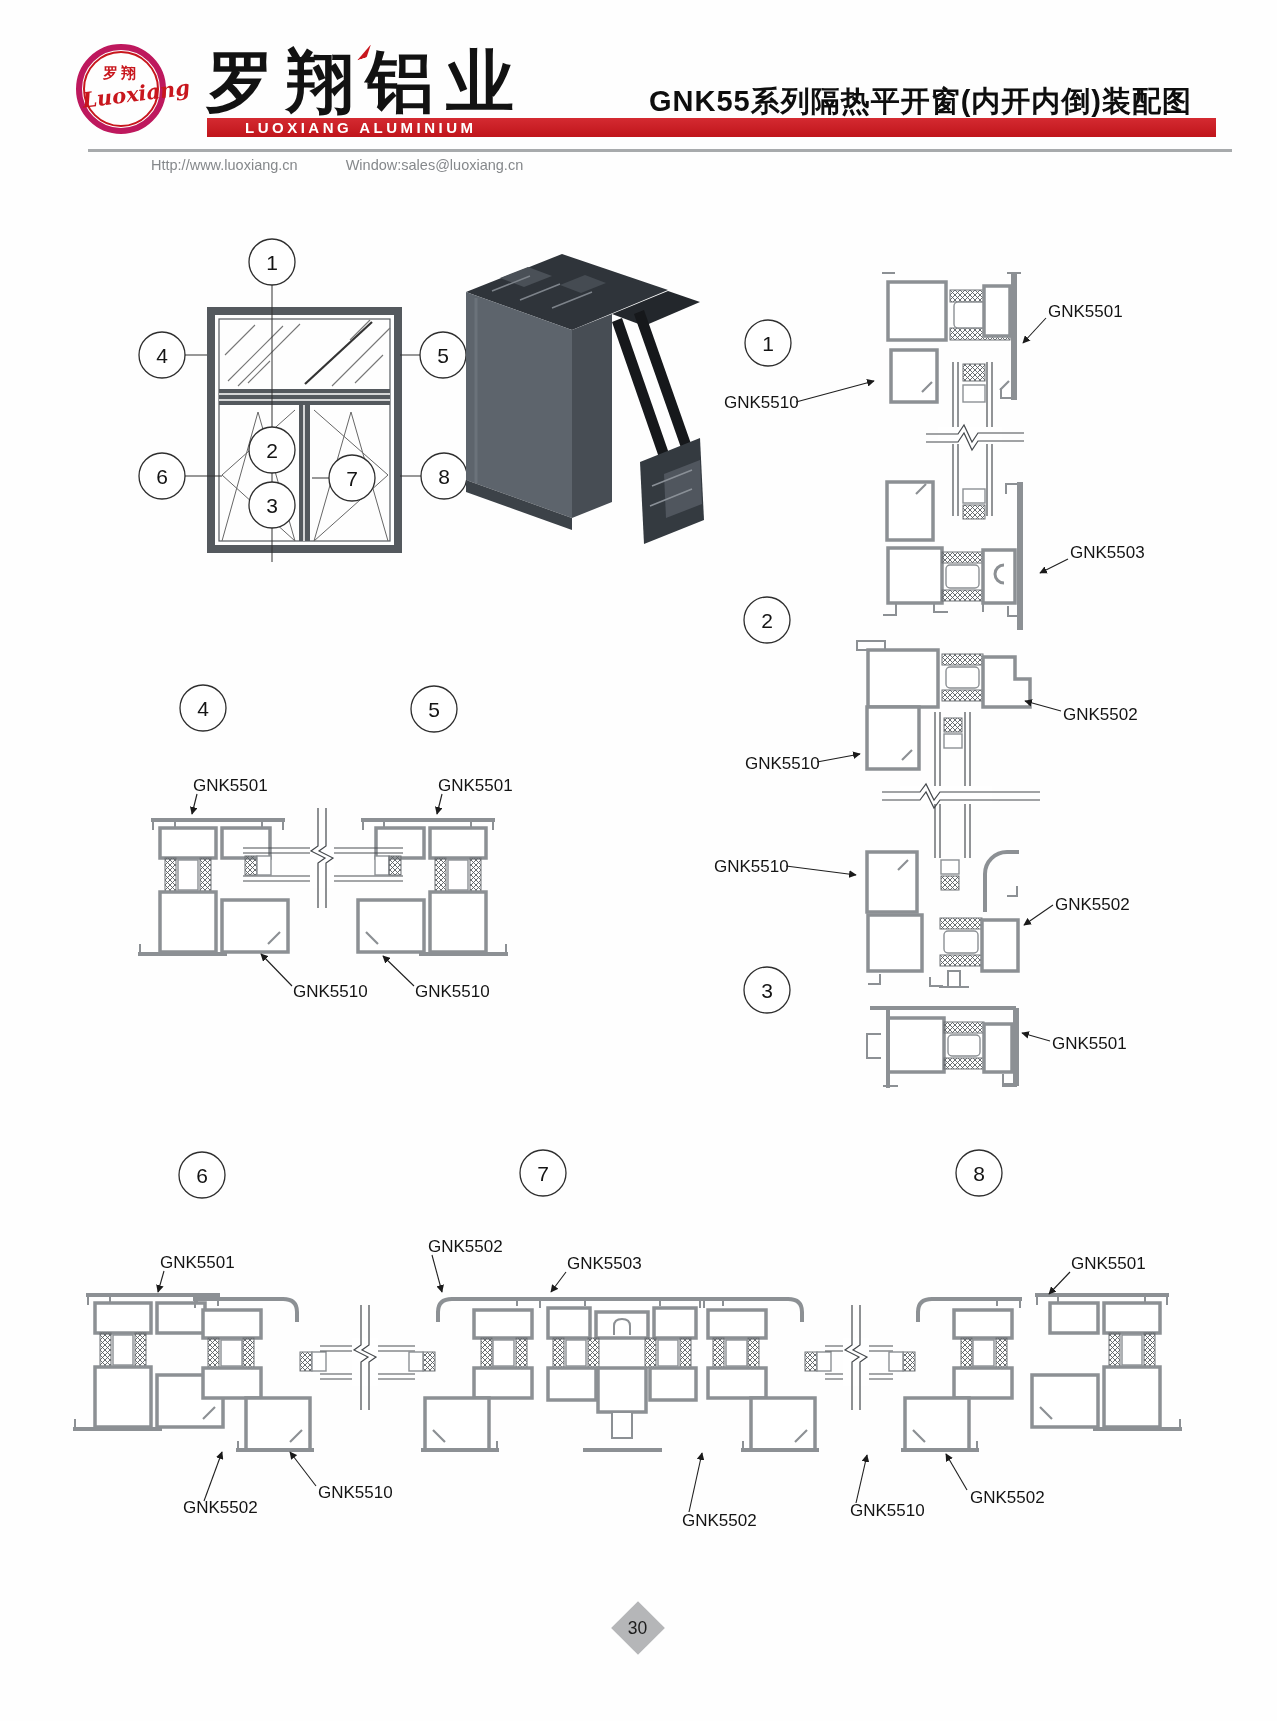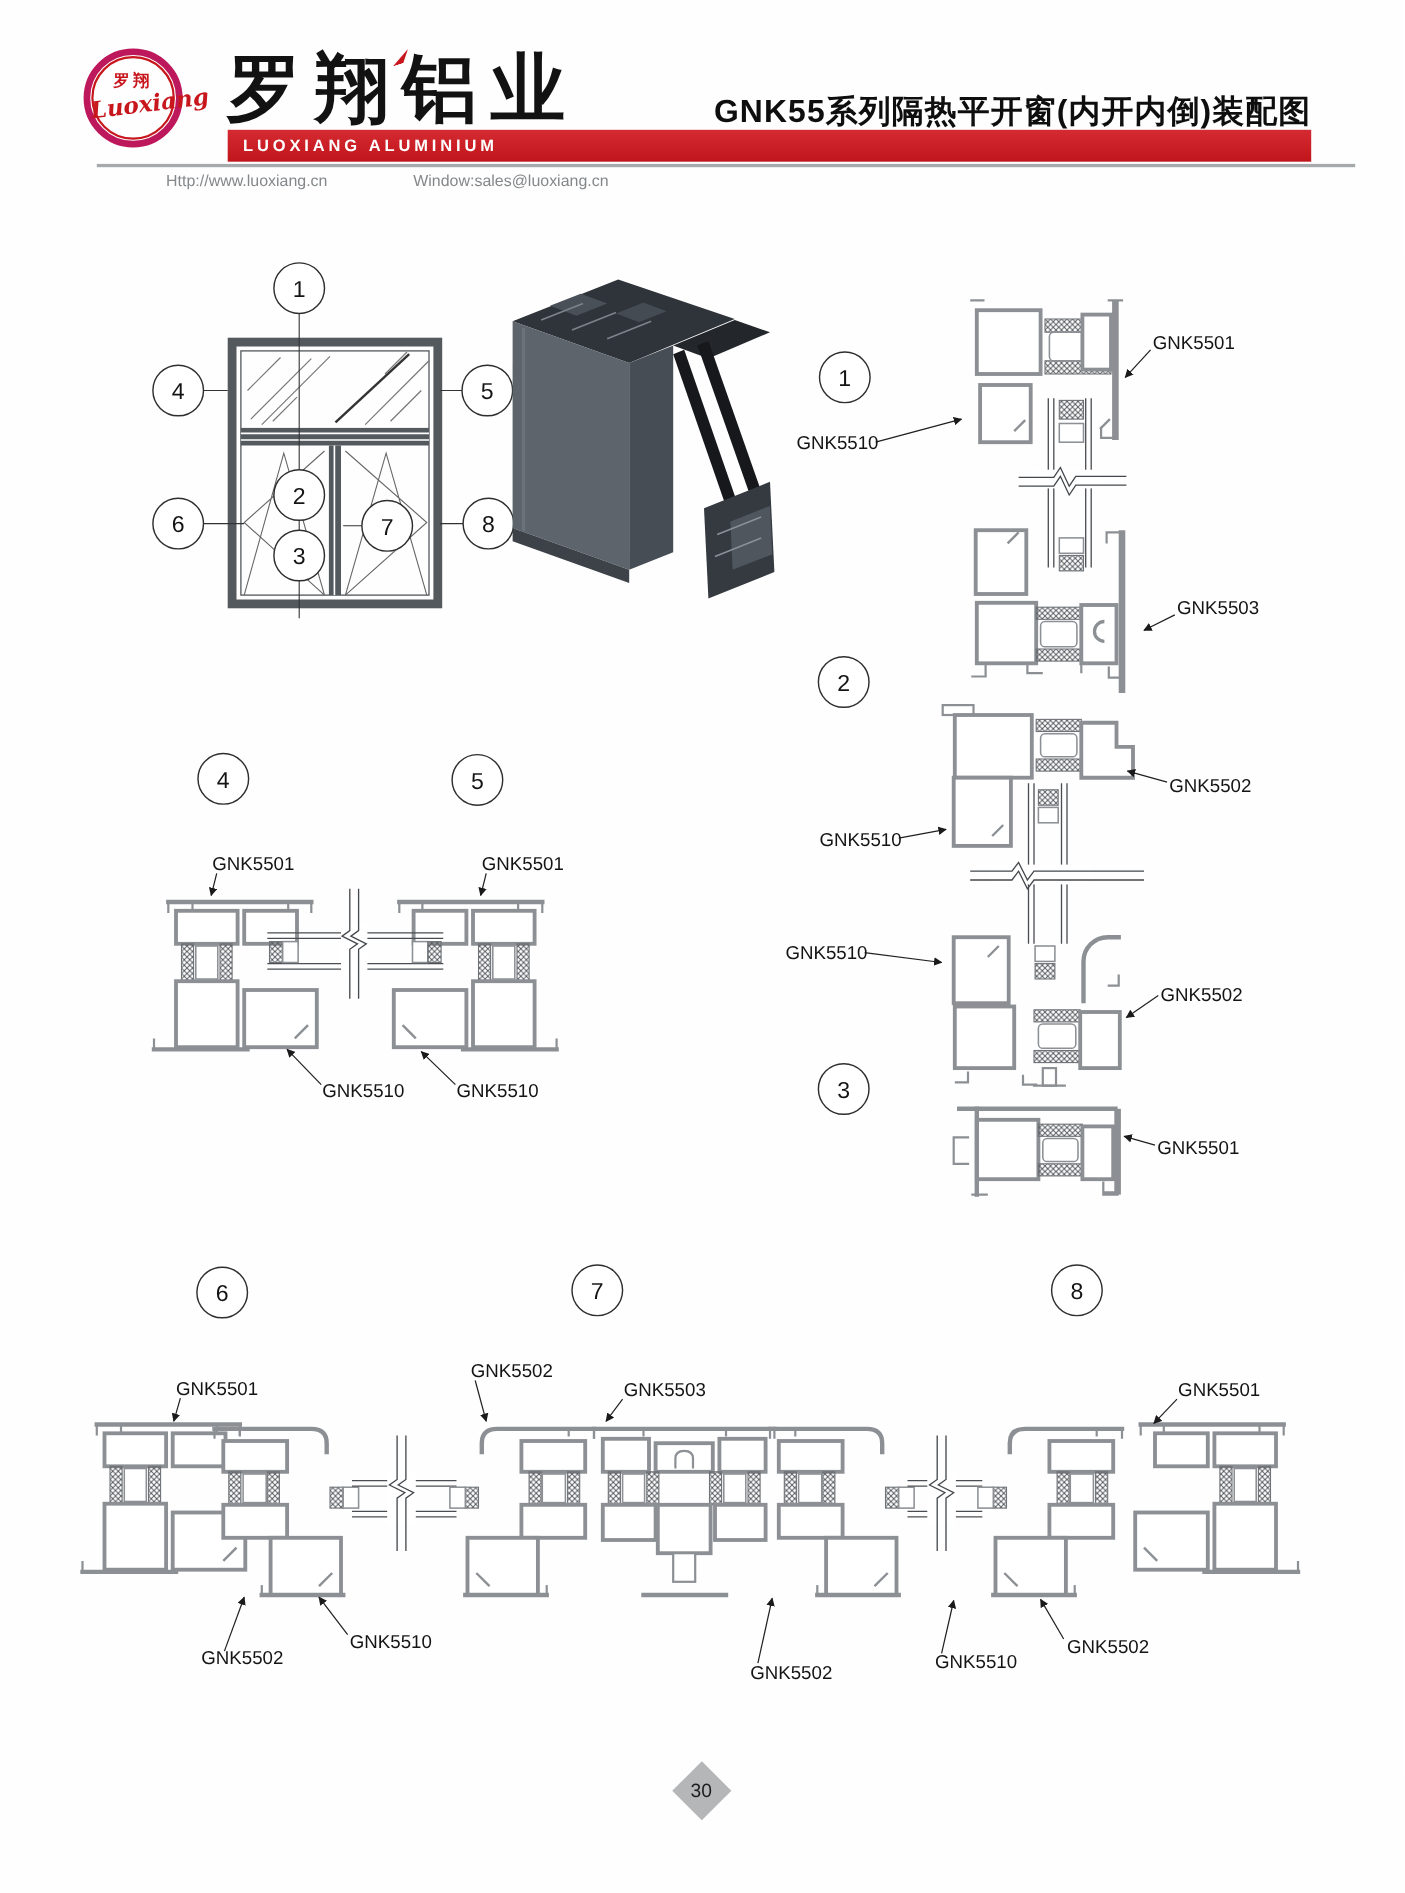--- a/index.html
+++ b/index.html
@@ -14,26 +14,26 @@
   .logo-chars{position:absolute;top:14px;width:100%;text-align:center;color:#c8161d;
               font-size:15px;font-weight:bold;letter-spacing:3px;}
   .logo-script{position:absolute;top:33px;width:100%;text-align:center;color:#c8161d;font-style:italic;
                font-weight:bold;font-size:21px;font-family:"DejaVu Serif",serif;transform:rotate(-7deg);}
   .company-cn{position:absolute;left:206px;top:44px;font-size:68px;font-weight:800;color:#121212;
               letter-spacing:12px;line-height:1.1;}
   .logo-accent{position:absolute;left:355px;top:47px;width:18px;height:11px;background:#c8161d;
                clip-path:polygon(0 100%,100% 0,55% 100%);transform:rotate(-18deg);}
   .title-cn{position:absolute;right:85px;top:82px;font-size:29px;font-weight:bold;color:#0e0e0e;
             letter-spacing:1px;}
-  .red-band{position:absolute;left:207px;top:118px;width:985px;height:29px;display:flex;align-items:center;
-            background:linear-gradient(180deg,#d42a31 0%,#c0151b 100%);}
+  .red-band{position:absolute;left:207px;top:118px;width:985px;height:19px;display:flex;align-items:center;
+            background:linear-gradient(180deg,#d42a31 0%,#c0151b 100%);padding-left:24px;}
   .band-left{font-size:15px;font-weight:bold;letter-spacing:3.5px;color:#ffffff;padding-left:14px;}
   .band-right{margin-left:auto;padding-right:12px;font-size:18.5px;color:#ffffff;}
   .gray-rule{position:absolute;left:88px;top:149px;width:1144px;height:3px;background:#a7aaac;}
-  .contact{position:absolute;left:151px;top:157px;display:flex;gap:78px;color:#85888b;font-size:14.5px;}
+  .contact{position:absolute;left:151px;top:157px;display:flex;gap:48px;color:#85888b;font-size:14.5px;}
 
   
   .sheet{position:absolute;left:0;top:0;}
   .pf{fill:#fff;stroke:#8c9094;stroke-width:3.5;}
   .pf2{fill:#fff;stroke:#8c9094;stroke-width:2;}
   .cav{fill:#fff;stroke:#8c9094;stroke-width:1.4;}
   .th{fill:url(#xh);stroke:#6f7377;stroke-width:1;}
   .fl{fill:none;stroke:#8c9094;stroke-width:4;stroke-linecap:square;}
   .fl2{fill:none;stroke:#8c9094;stroke-width:2;stroke-linecap:square;}
   .fl5{fill:none;stroke:#8c9094;stroke-width:6;}

